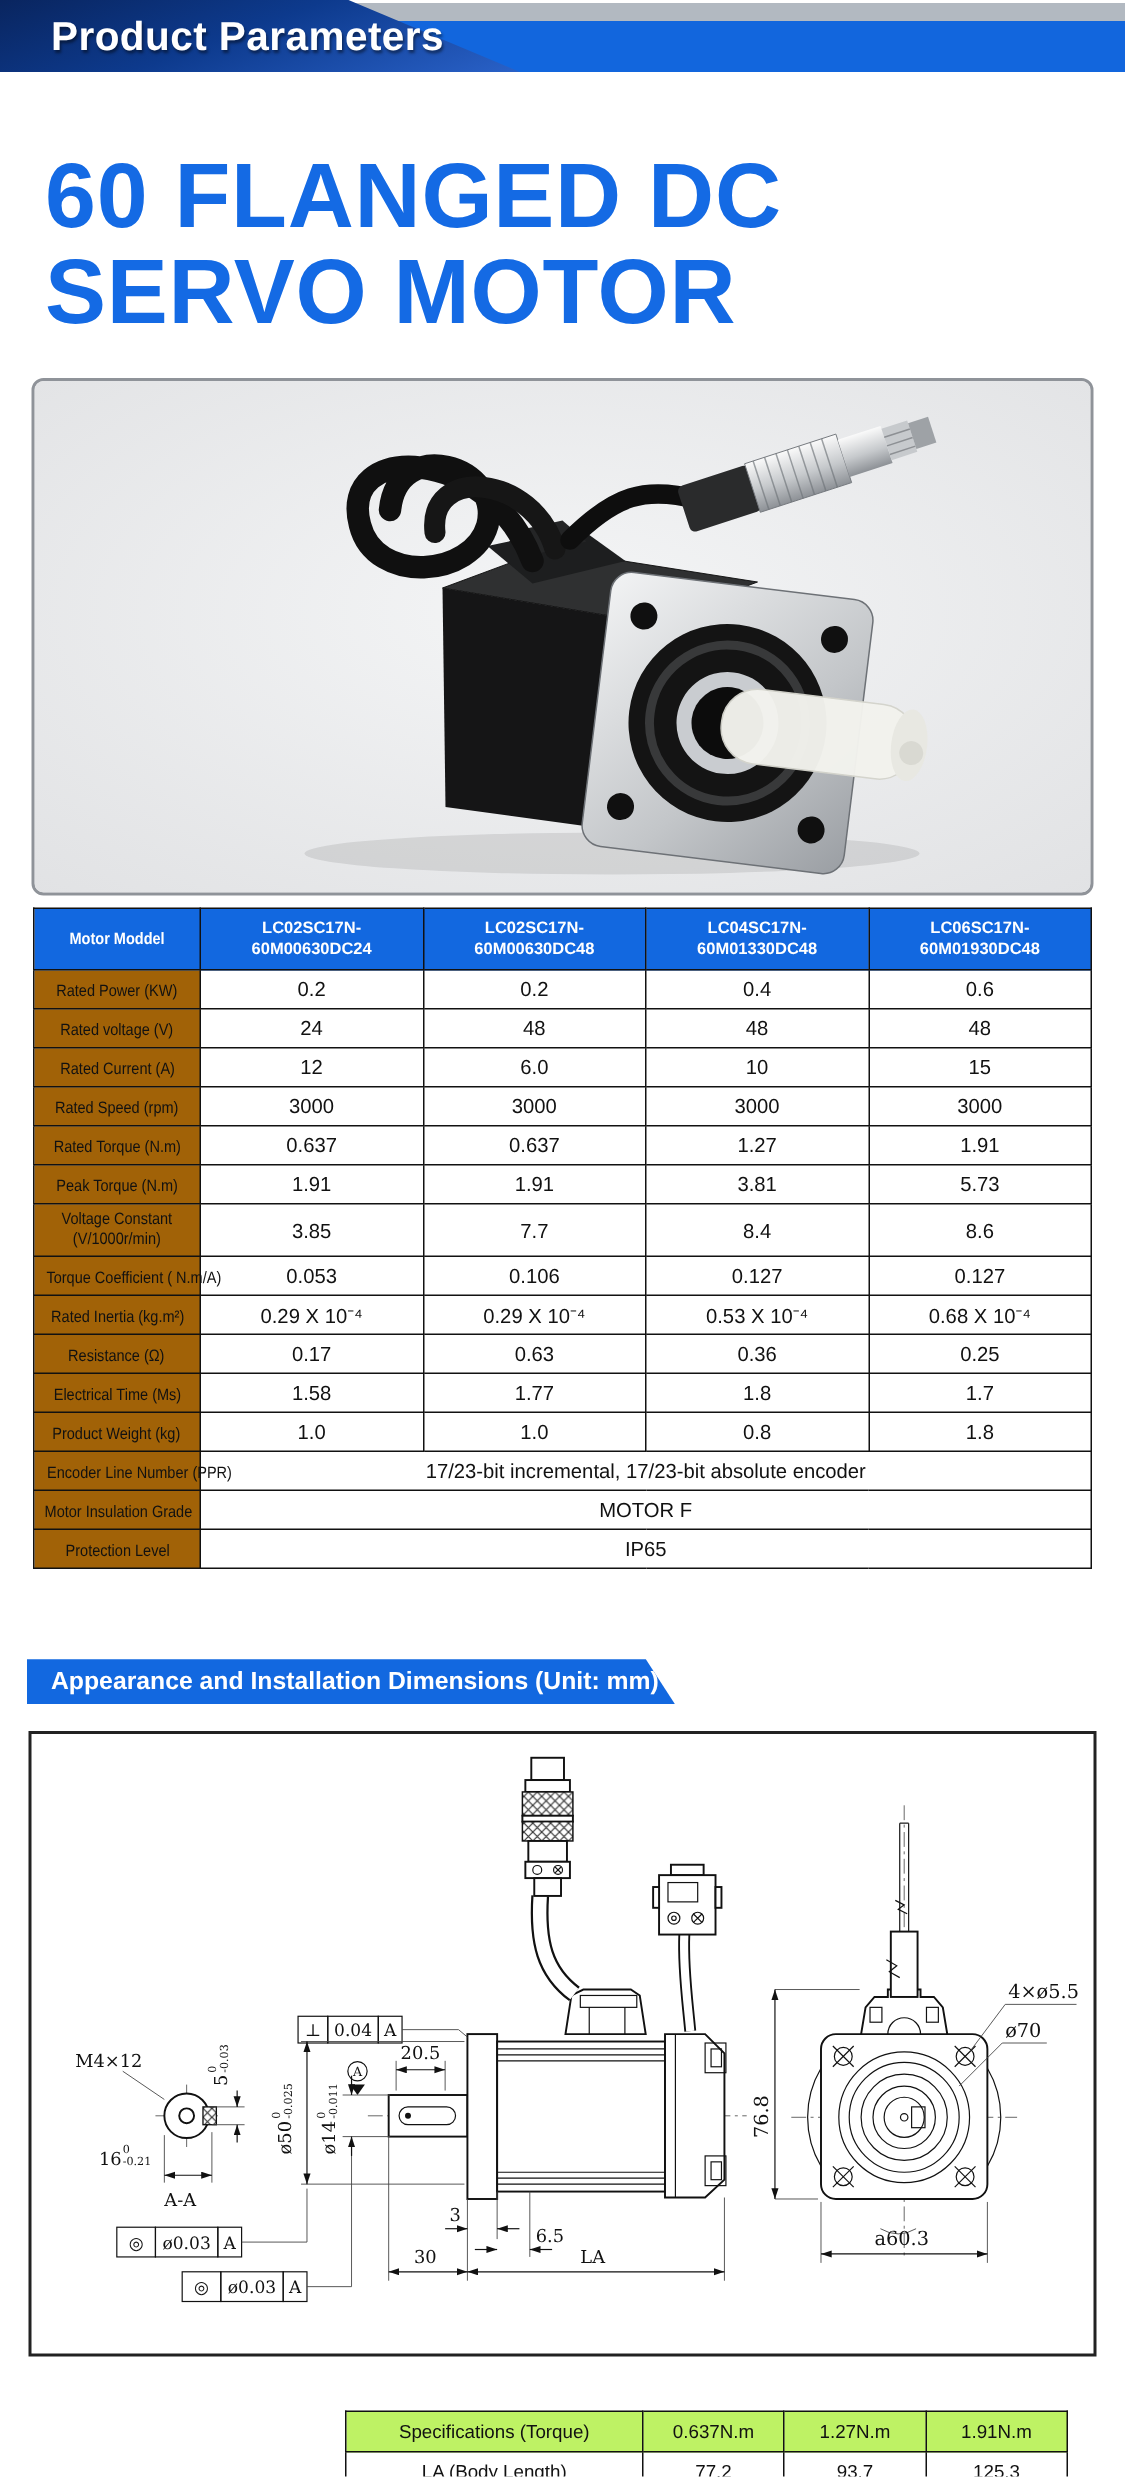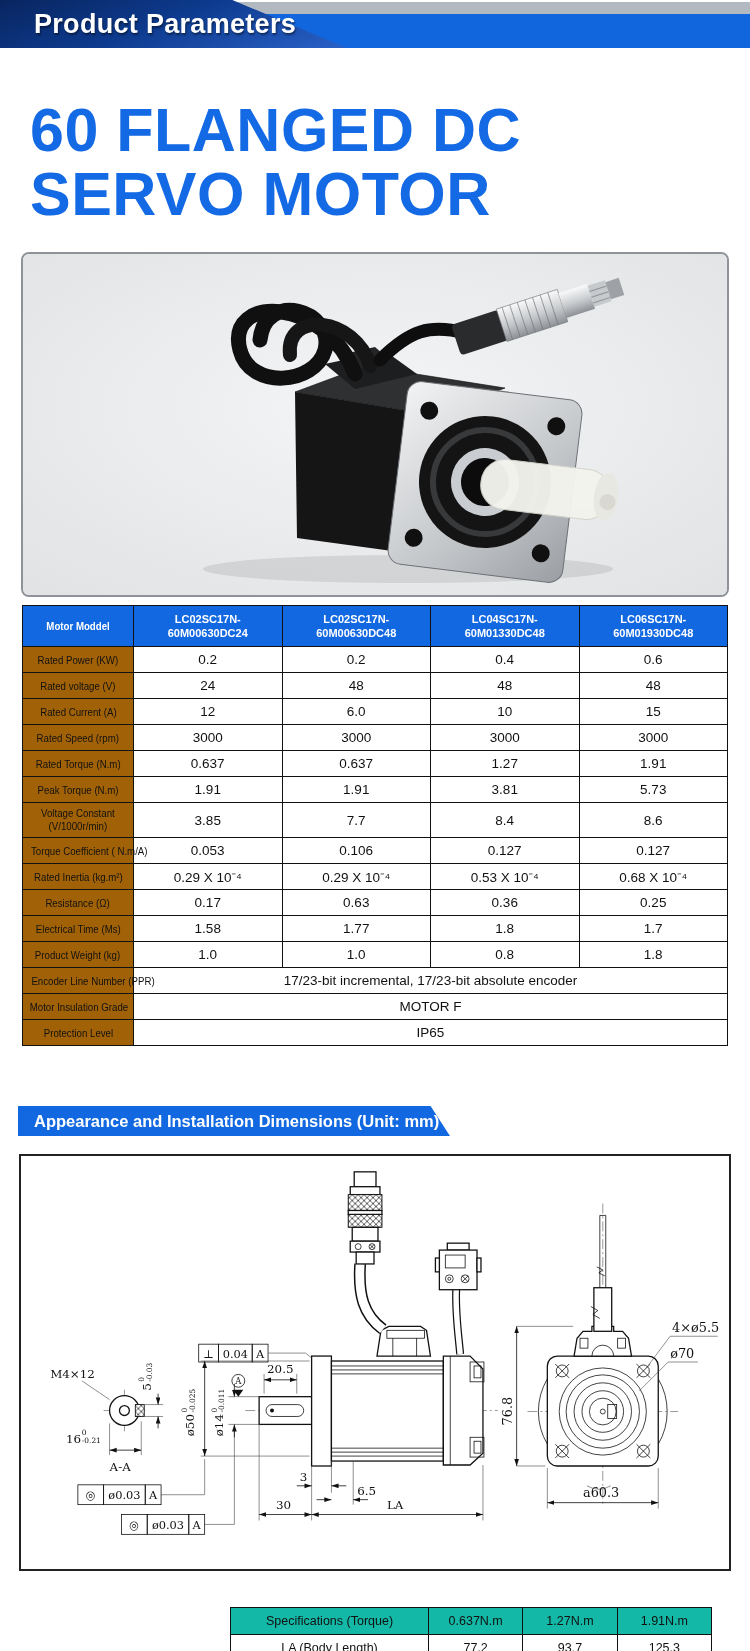--- a/index.html
+++ b/index.html
@@ -38,21 +38,21 @@
   
   .drawing-frame{margin:18px auto 0;width:708px;height:413px;border:2px solid #222;background:#fff;}
   .cad{font-family:"DejaVu Serif",serif;font-size:12px;fill:#111;}
   .cads{font-family:"DejaVu Serif",serif;font-size:13px;fill:#111;}
   .tol{font-family:"DejaVu Serif",serif;font-size:7.5px;fill:#111;}
   .fct{font-family:"DejaVu Serif",serif;font-size:11.5px;fill:#111;}
   
   .dim-table{margin:36px 0 0 230px;width:482px;}
   .dim-table td{border:1px solid #111;text-align:center;height:24px;font-size:12.5px;}
   .dim-table .dl{width:195px;}
-  .dim-table tr:first-child td{background:#14b8a6;}
+  .dim-table tr:first-child td{background:#bef264;}
 </style>
 </head>
 <body>
 
 <div class="top-banner">
   <div class="tb-gray"></div>
   <div class="tb-blue"></div>
   <div class="tb-ribbon"></div>
   <div class="tb-text">Product Parameters</div>
 </div>

